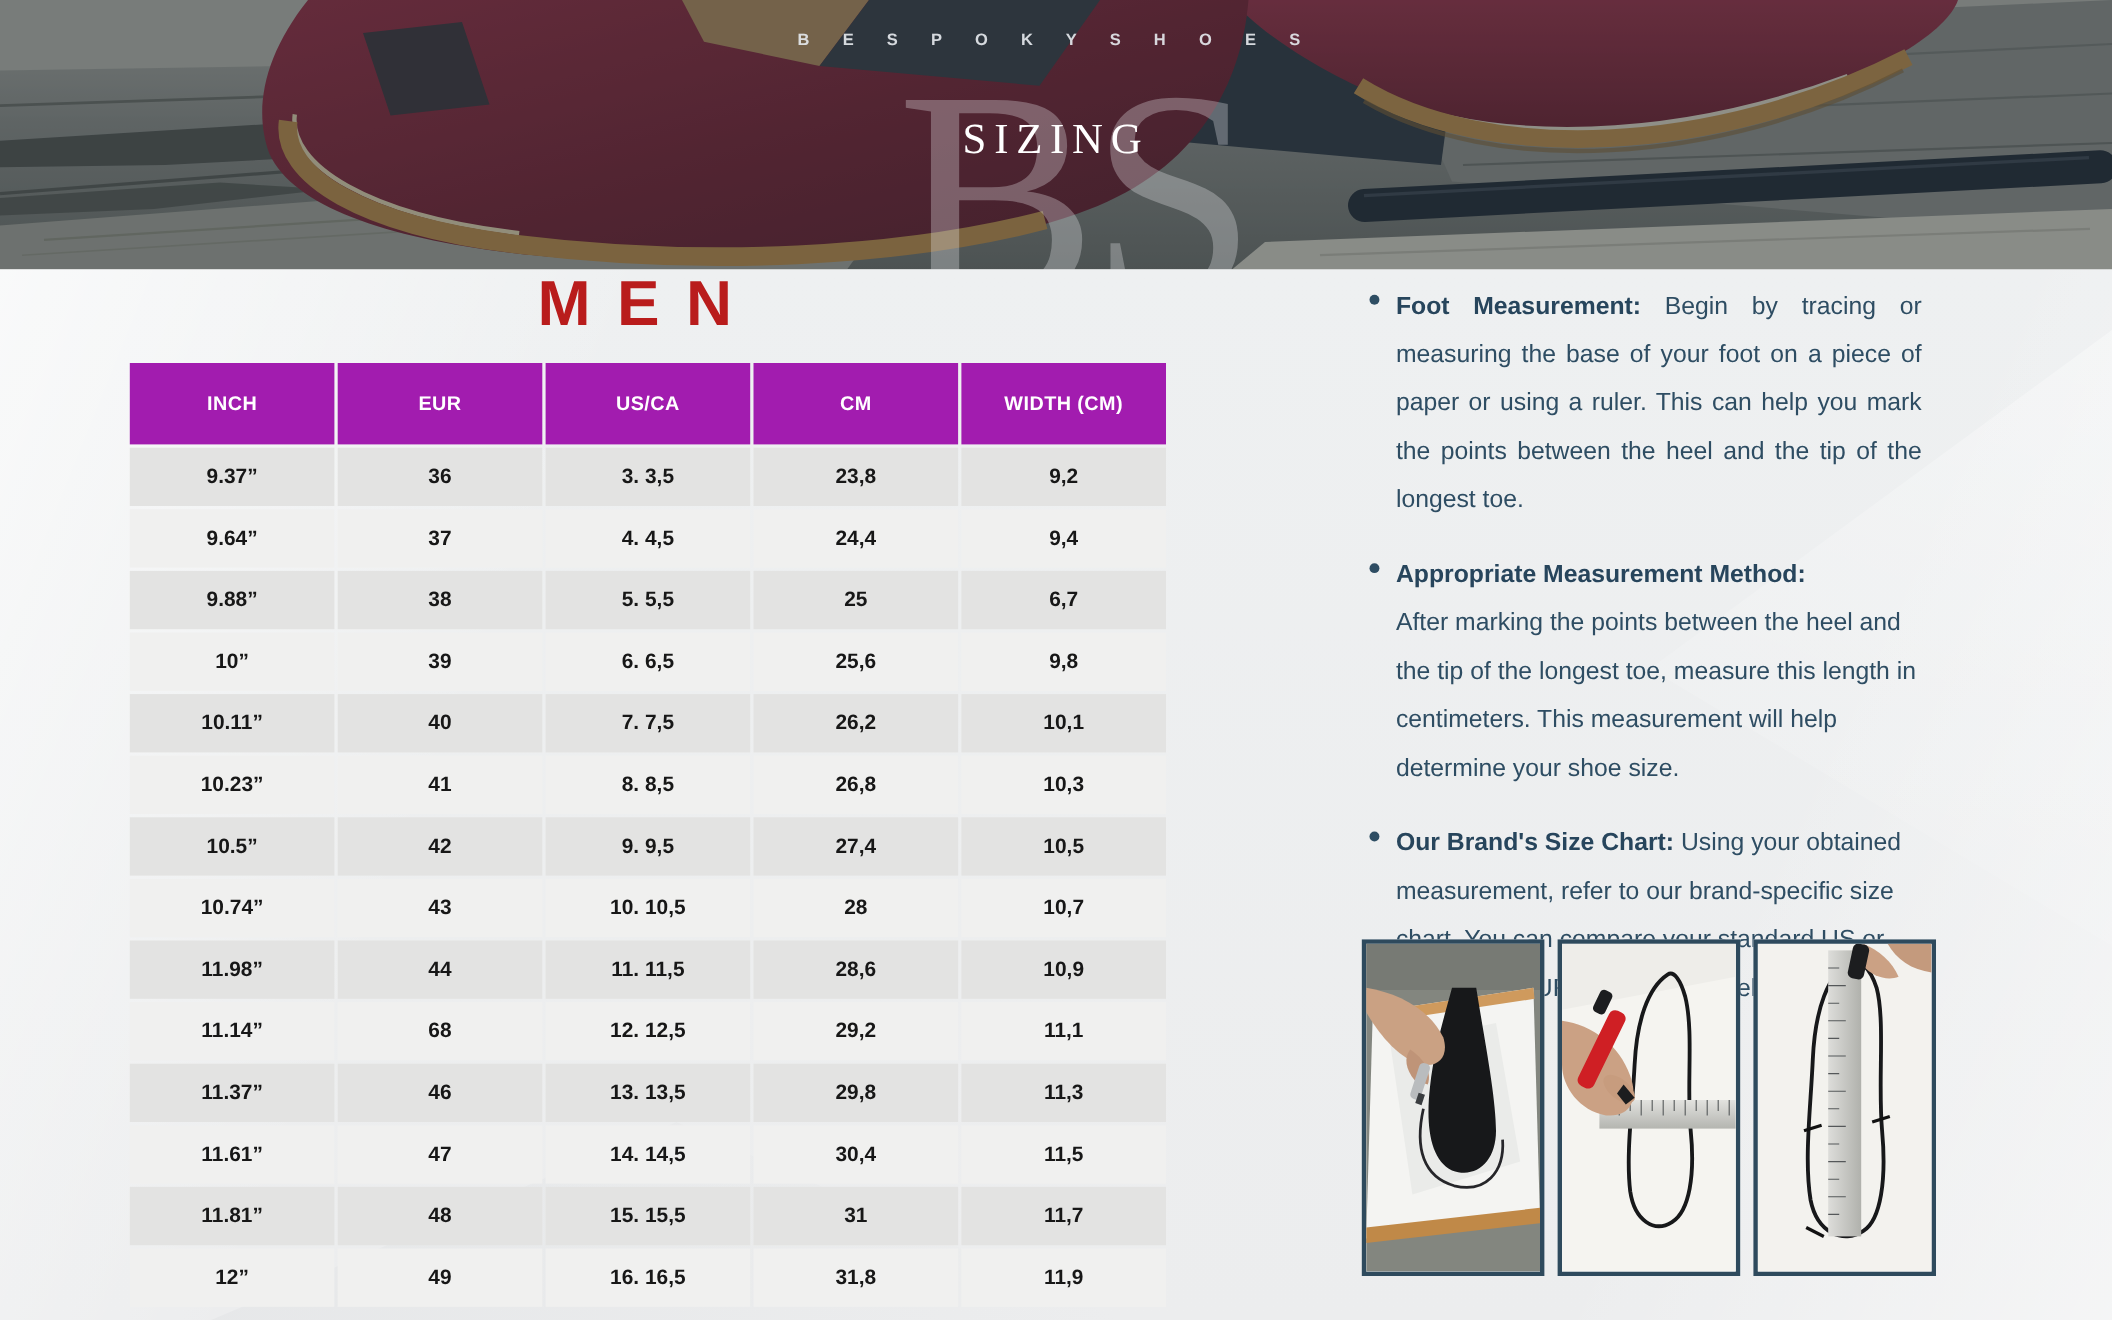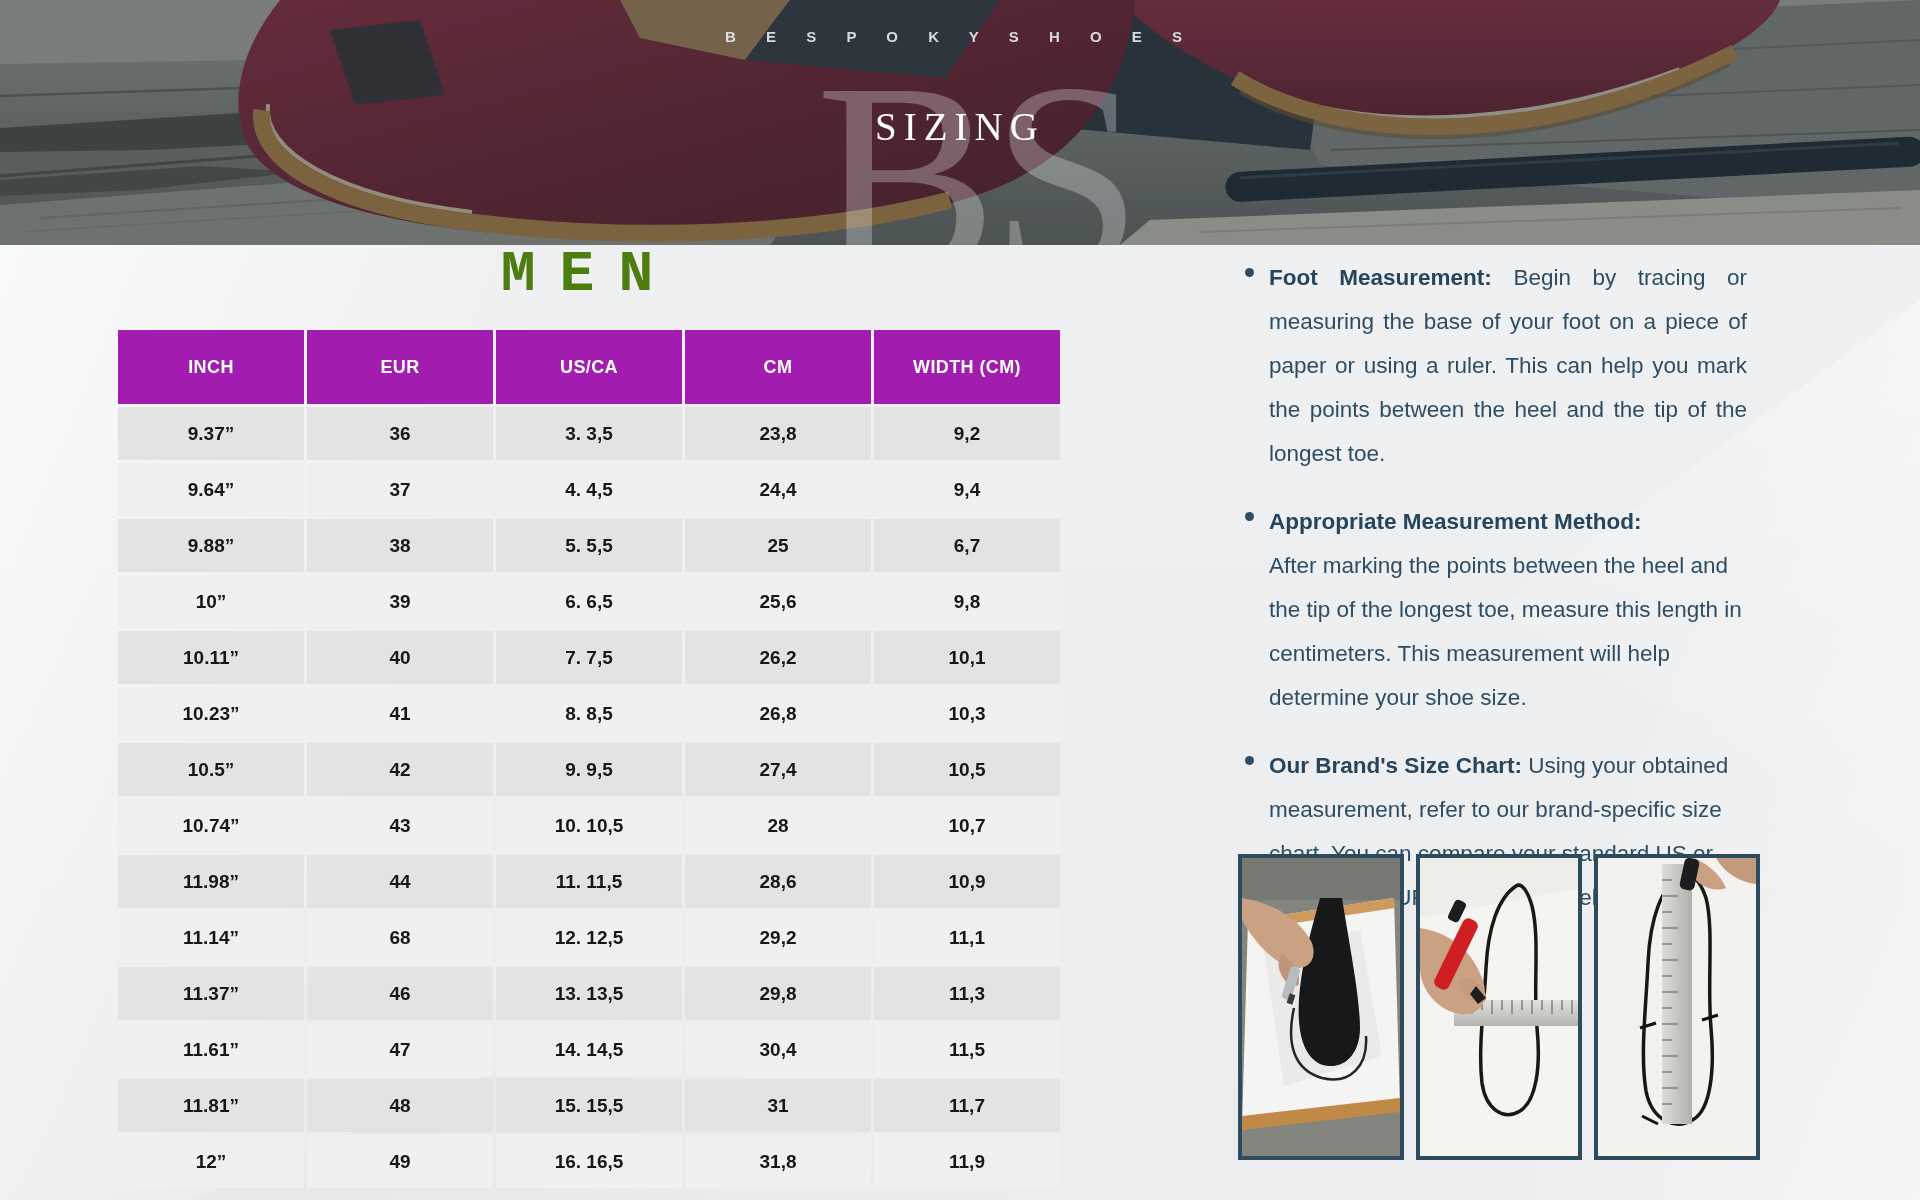--- a/index.html
+++ b/index.html
@@ -27,22 +27,22 @@
     color:rgba(228,231,235,.92);font-size:15px;font-weight:700;letter-spacing:13px;}
   .watermark{position:absolute;top:56px;width:100%;text-align:center;
     font-family:Liberation Serif, serif;font-weight:400;font-size:272px;line-height:.9;
     color:rgba(238,240,243,.30);letter-spacing:-6px;margin-left:16px;}
   .hero-title{position:absolute;top:104px;width:100%;text-align:center;
     font-family:"Liberation Serif",serif;font-weight:400;font-size:39px;
     color:#ffffff;letter-spacing:7px;}
 
   
   .men-title{position:absolute;left:118px;top:242px;width:942px;text-align:center;
-    font-family:Liberation Mono, monospace;font-weight:700;font-size:58px;
-    letter-spacing:24px;color:#4d7c0f;}
+    font-family:Liberation Sans, sans-serif;font-weight:700;font-size:58px;
+    letter-spacing:24px;color:#b91c1c;}
 
   
   .size-table{position:absolute;left:115px;top:327px;width:948px;
     border-collapse:separate;border-spacing:3px;table-layout:fixed;}
   .size-table th{height:72px;background:#a21caf;color:#fff;
     font-size:18px;font-weight:700;letter-spacing:.4px;text-align:center;}
   .size-table td{height:51px;text-align:center;font-size:19px;font-weight:700;color:#171717;}
   .size-table tr:nth-child(odd) td{background:#e3e3e2;}
   .size-table tr:nth-child(even) td{background:#f0f0ef;}
 

